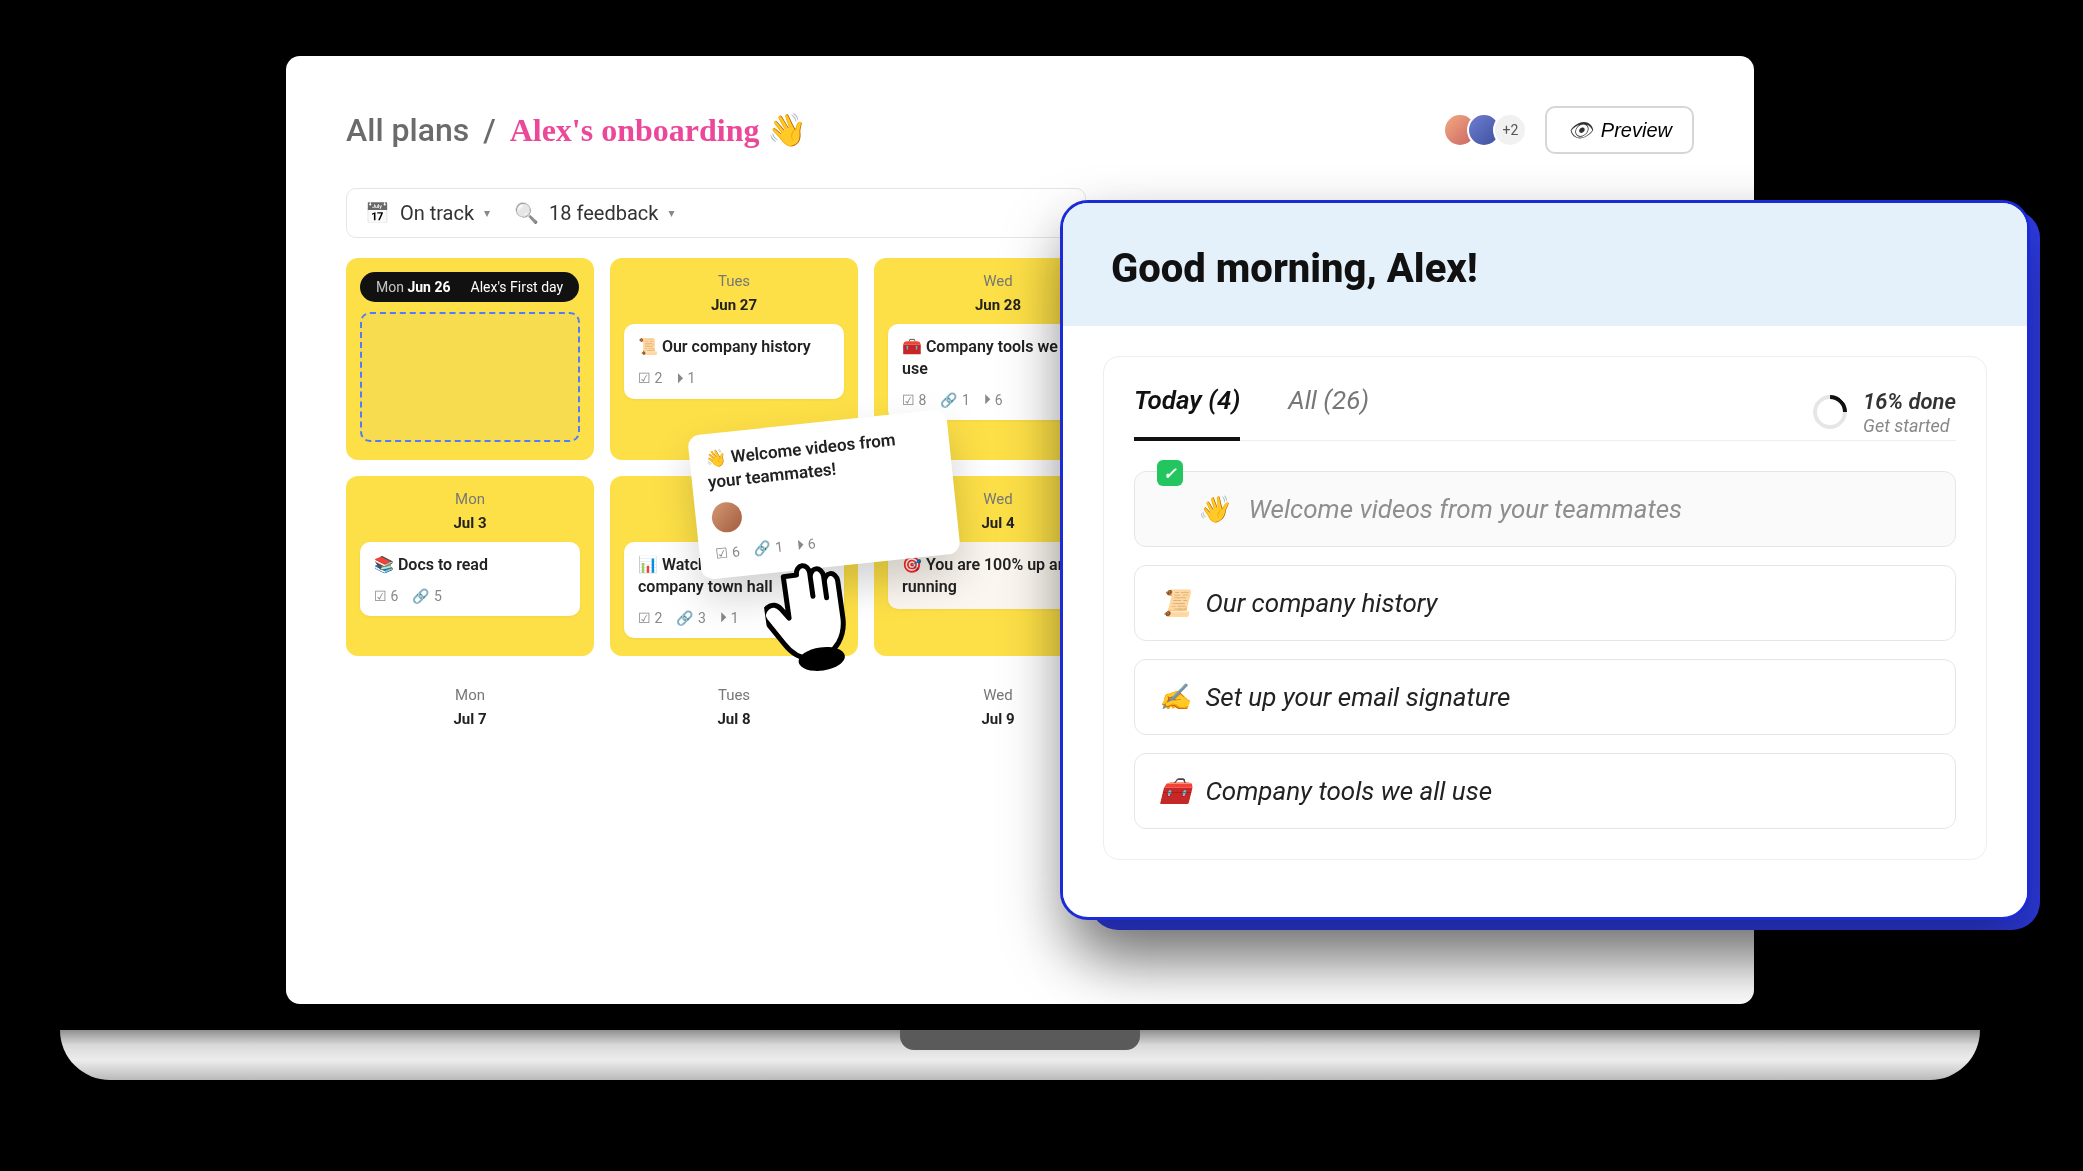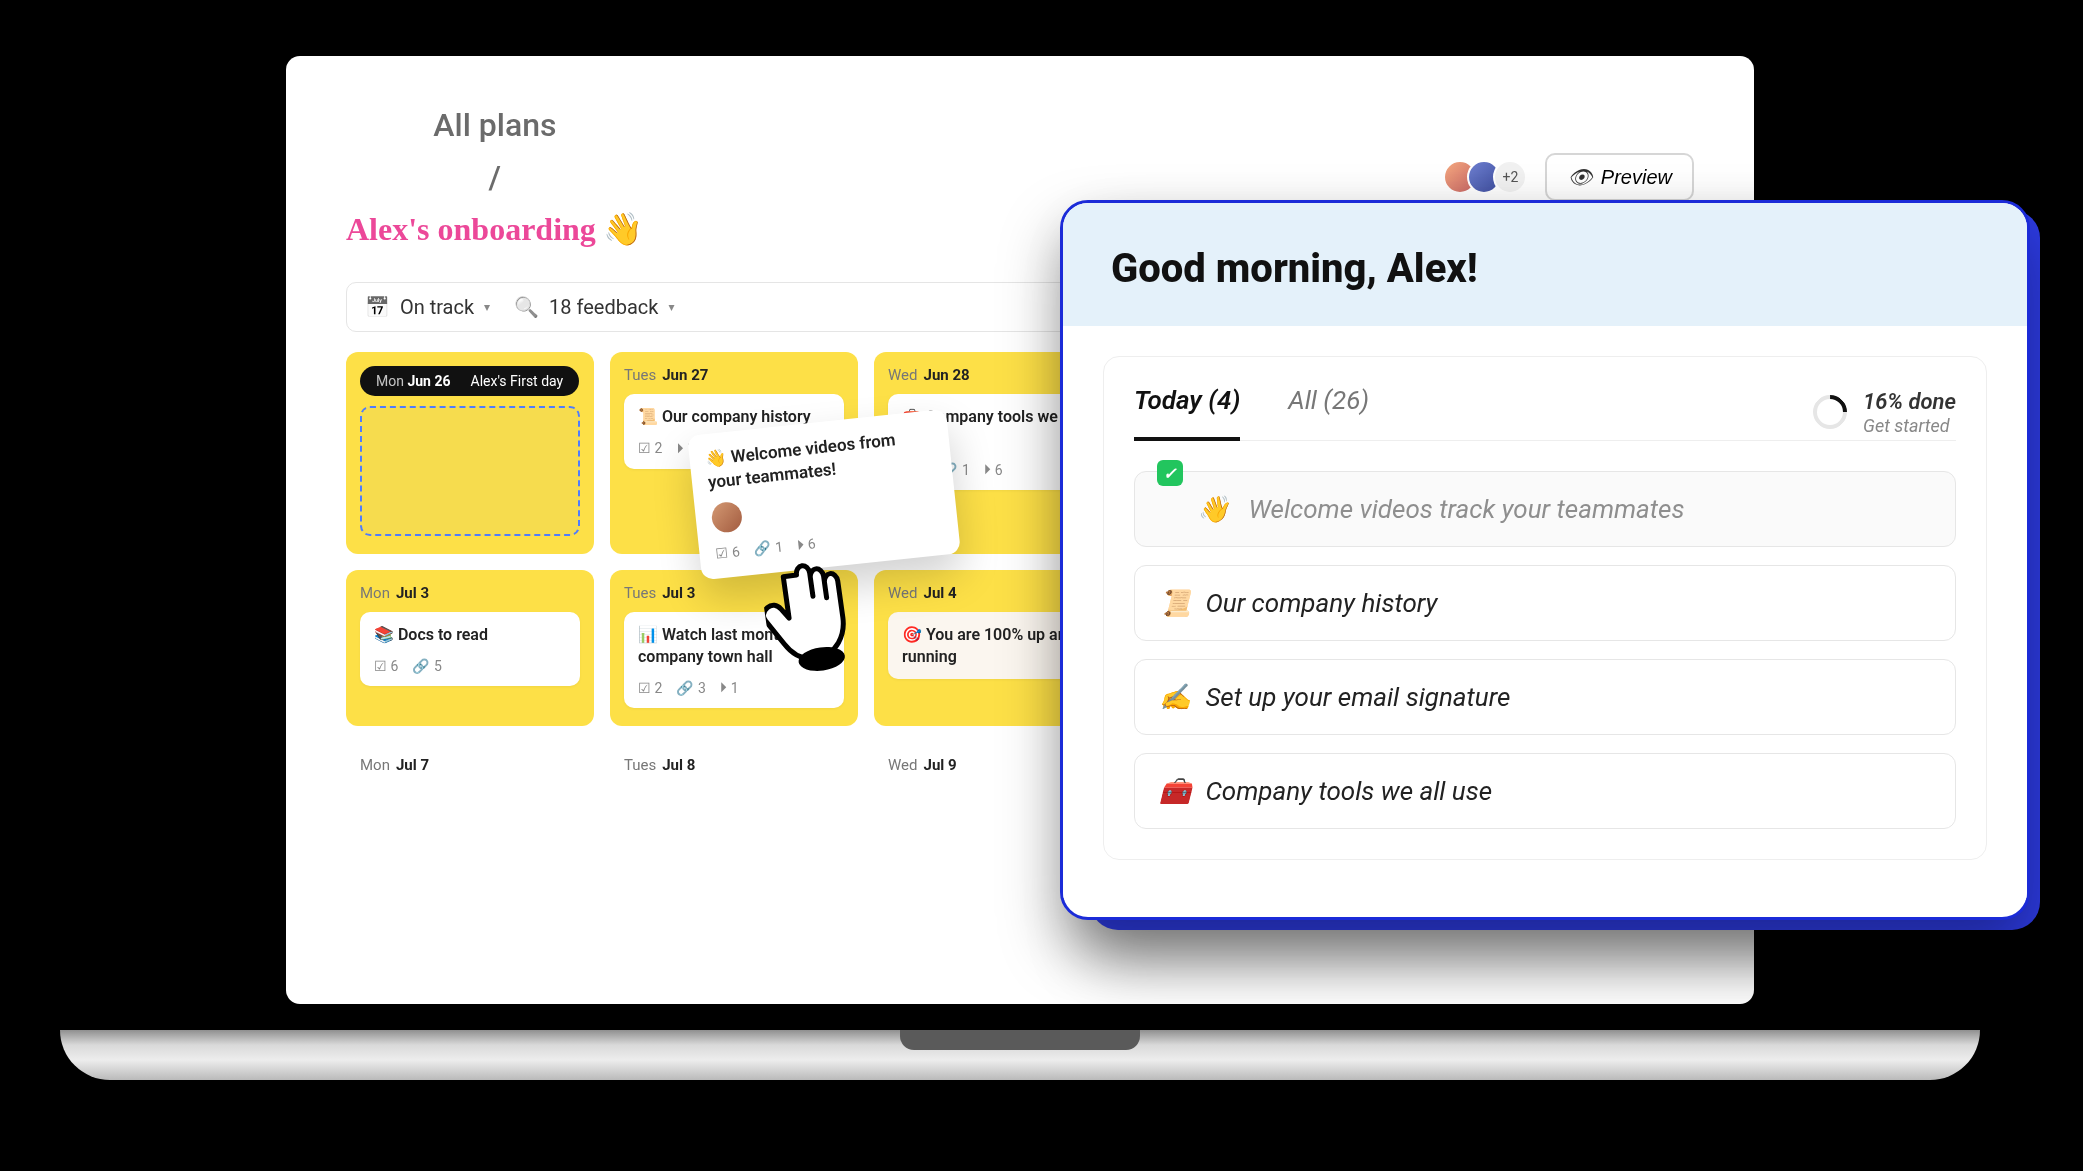--- a/index.html
+++ b/index.html
@@ -56,21 +56,20 @@
   }
 
   
   .breadcrumb {
     display: flex;
     align-items: center;
     gap: 14px;
     font-size: 32px;
     font-weight: 500;
     color: #6b6b6b;
-    flex-direction: column;
   }
   .breadcrumb .current { color:#ec4899; font-weight:700;font-family:Liberation Serif, serif; }
   .header-row {
     display:flex;
     justify-content:space-between;
     align-items:center;
   }
   .header-right {
     display:flex;
     align-items:center;
@@ -133,21 +132,21 @@
     grid-auto-rows: minmax(90px,auto);
     gap:16px;
     width:780px;
   }
   .day-cell {
     background:#fde047;
     border-radius:12px;
     padding:14px 14px 18px 14px;
   }
   .day-cell.blank { background:transparent; padding:14px 14px; }
-  .day-header { font-size:15px; color:#777; margin-bottom:10px; display:flex; align-items:center; gap:6px;}
+  .day-header { font-size:15px; color:#777; margin-bottom:10px; display:flex; align-items:center; gap:6px;flex-direction:column;}
   .day-header strong { color:#222; font-weight:700; }
   .day-pill {
     display:inline-flex;
     align-items:center;
     gap:20px;
     background:#111;
     color:#fff;
     padding:7px 16px;
     border-radius:999px;
     font-size:14px;
@@ -520,21 +519,21 @@
             <div class="sub">Get started</div>
           </div>
         </div>
       </div>
 
       <div class="task-list">
         <div class="task done">
           <div class="check-badge">✓</div>
           <span class="txt">
             <span>👋</span>&nbsp;&nbsp;
-            <span>Welcome videos track your teammates</span>
+            <span>Welcome videos from your teammates</span>
           </span>
         </div>
         <div class="task">
           <span>📜</span>
           <span>Our company history</span>
         </div>
         <div class="task">
           <span>✍️</span>
           <span>Set up your email signature</span>
         </div>

